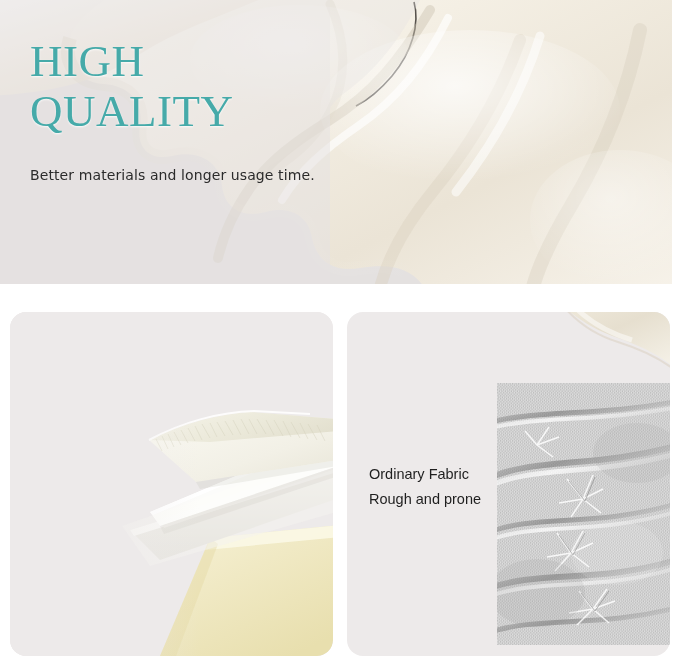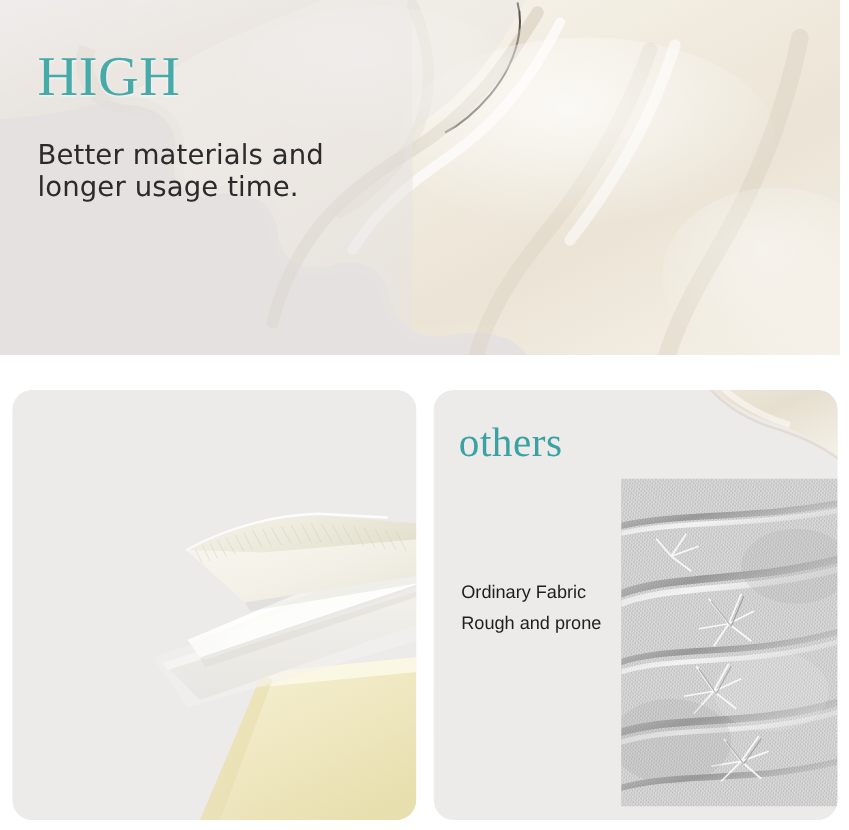--- a/index.html
+++ b/index.html
@@ -67,21 +67,21 @@
     color: #46aaa9;
     font-weight: 400;
     text-shadow: 0 1px 2px rgba(255,255,255,0.85);
     margin: 0;
     white-space: nowrap;
   }
 
   .subhead {
     margin-top: 26px;
     font-family: "DejaVu Sans", sans-serif;
-    font-size: 22px;
+    font-size: 14px;
     line-height: 26px;
     color: #2b2b2b;
     letter-spacing: 0.1px;
     max-width: 290px;
   }
 
   
   .gutter {
     position: absolute;
     left: 0;
@@ -280,20 +280,21 @@
                    C 78,82 62,64 70,38" fill="none" stroke="url(#foldShade)" stroke-width="14" opacity="0.5"></path>
 
           <rect x="0" y="0" width="330" height="300" fill="#e5e2e1" opacity="0.55"></rect>
           <path d="M 330,0 L 420,0 C 400,40 376,70 346,92 C 340,96 334,102 330,108 Z" fill="#e5e2e1" opacity="0.35"></path>
         </g>
       </svg>
     </div>
 
     <div class="hero-text">
       <div class="headline">HIGH</div>
+      <div class="headline">QUALITY</div>
       <div class="subhead">Better materials and longer usage time.</div>
     </div>
   </section>
 
   <div class="gutter"></div>
 
   <section class="cards">
 
     <div class="card card-ours">
 
@@ -396,21 +397,20 @@
             <path d="M4.2 8.2 C7.2 9.4 10.2 11.6 12.6 14.6" fill="none" stroke="#6fae5f" stroke-width="0.8" opacity="0.7"></path>
             <path d="M23.6 4.4 C20.4 6.4 17.6 9.6 16.0 13.4" fill="none" stroke="#7fb85e" stroke-width="0.8" opacity="0.7"></path>
           </svg>
         </span>
         <span class="card-title">ours</span>
       </div>
     </div>
 
     <div class="card card-others">
 
-      <span class="card-title others-title">others</span>
 
       <div class="others-body">
         <div>Ordinary Fabric</div>
         <div>Rough and prone</div>
       </div>
 
       <div class="swatch">
         <svg width="173" height="262" viewBox="0 0 173 262" preserveAspectRatio="none">
           <defs>
             <pattern id="weave" width="3" height="3" patternUnits="userSpaceOnUse">

